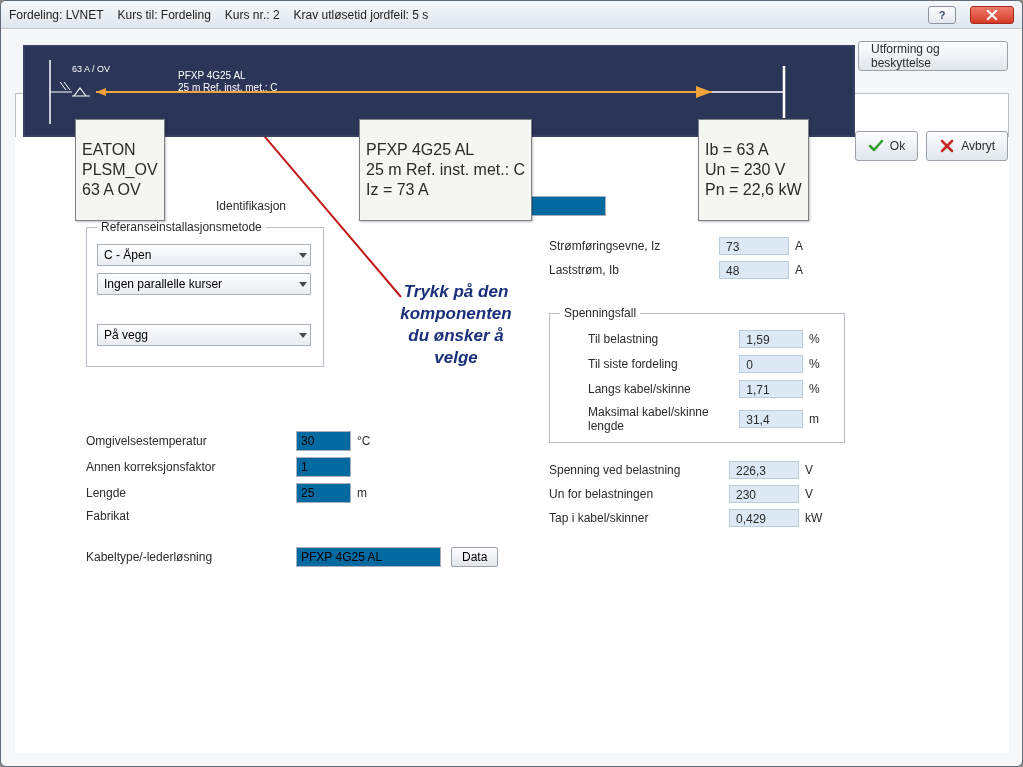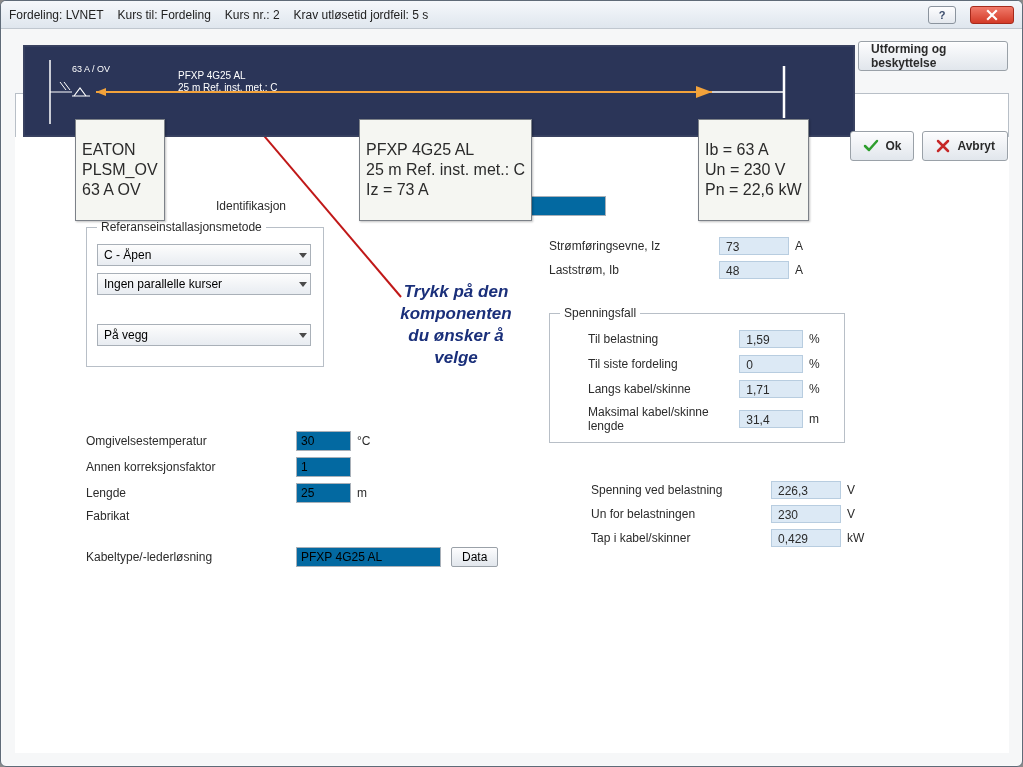--- a/index.html
+++ b/index.html
@@ -48,21 +48,21 @@
   background:linear-gradient(#fdfdfe,#e4e8ee);
   font-size:11px;
 }
 .titlebar .winbtn.help { font-weight:bold; color:#3a4b6b; }
 .titlebar .winbtn.close { width:44px; background:linear-gradient(#f07a6a,#d33a27); border-color:#a52a1c; color:#fff; }
 .titlebar .winbtn.close svg { width:12px; height:12px; }
 
 
 .bigbtn-area {
   position:absolute; right:14px; top:40px;
-  display:flex; flex-direction:column; gap:10px; align-items:flex-end;font-weight:bold;
+  display:flex; flex-direction:column; gap:10px; align-items:flex-end;
 }
 .bigbtn {
   height:30px; padding:0 12px;
   border:1px solid var(--border-dark);
   border-radius:3px;
   background:linear-gradient(var(--btn-grad-a),var(--btn-grad-b));
   box-shadow:0 1px 0 #fff inset;
   display:flex; align-items:center; gap:6px;
   cursor:default;
 }
@@ -147,21 +147,21 @@
   border:1px solid var(--border);
   padding:16px 10px 10px 10px;
   position:relative;
   margin-bottom:14px;
 }
 .fieldset .legend {
   position:absolute; top:-8px; left:10px;
   background:#fff; padding:0 4px;
 }
 .right-rows-bottom {
-  position:absolute; left:548px; top:480px; width:300px;margin-left:42px;
+  position:absolute; left:548px; top:460px; width:300px;
 }
 
 #sec-refmetode { position:absolute; left:85px; top:226px; width:238px; height:140px; }
 #sec-refmetode .combo-wrap { display:block; margin-bottom:7px; }
 #sec-refmetode select.combo { width:214px; }
 
 .left-block2 {
   position:absolute; left:85px; top:430px; width:420px;
 }
 .left-block2 .row .lbl { width:210px; }

